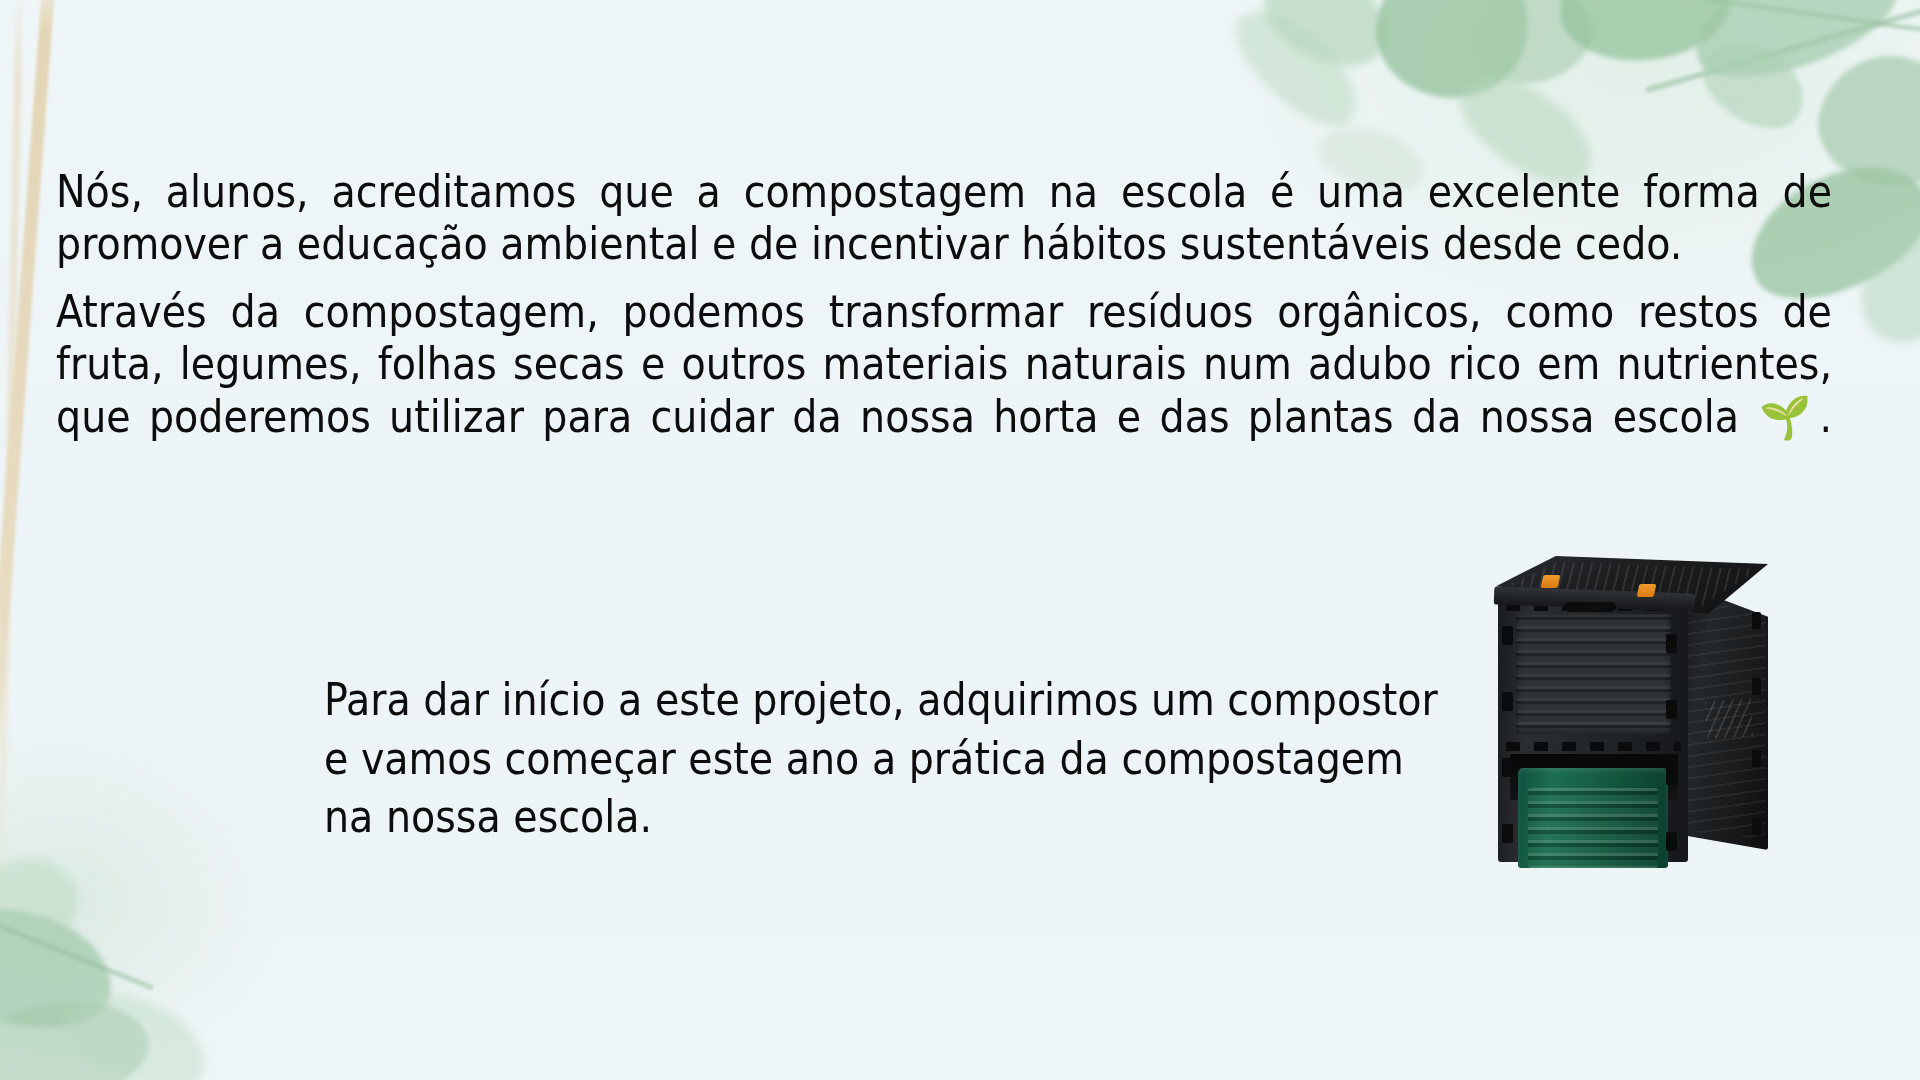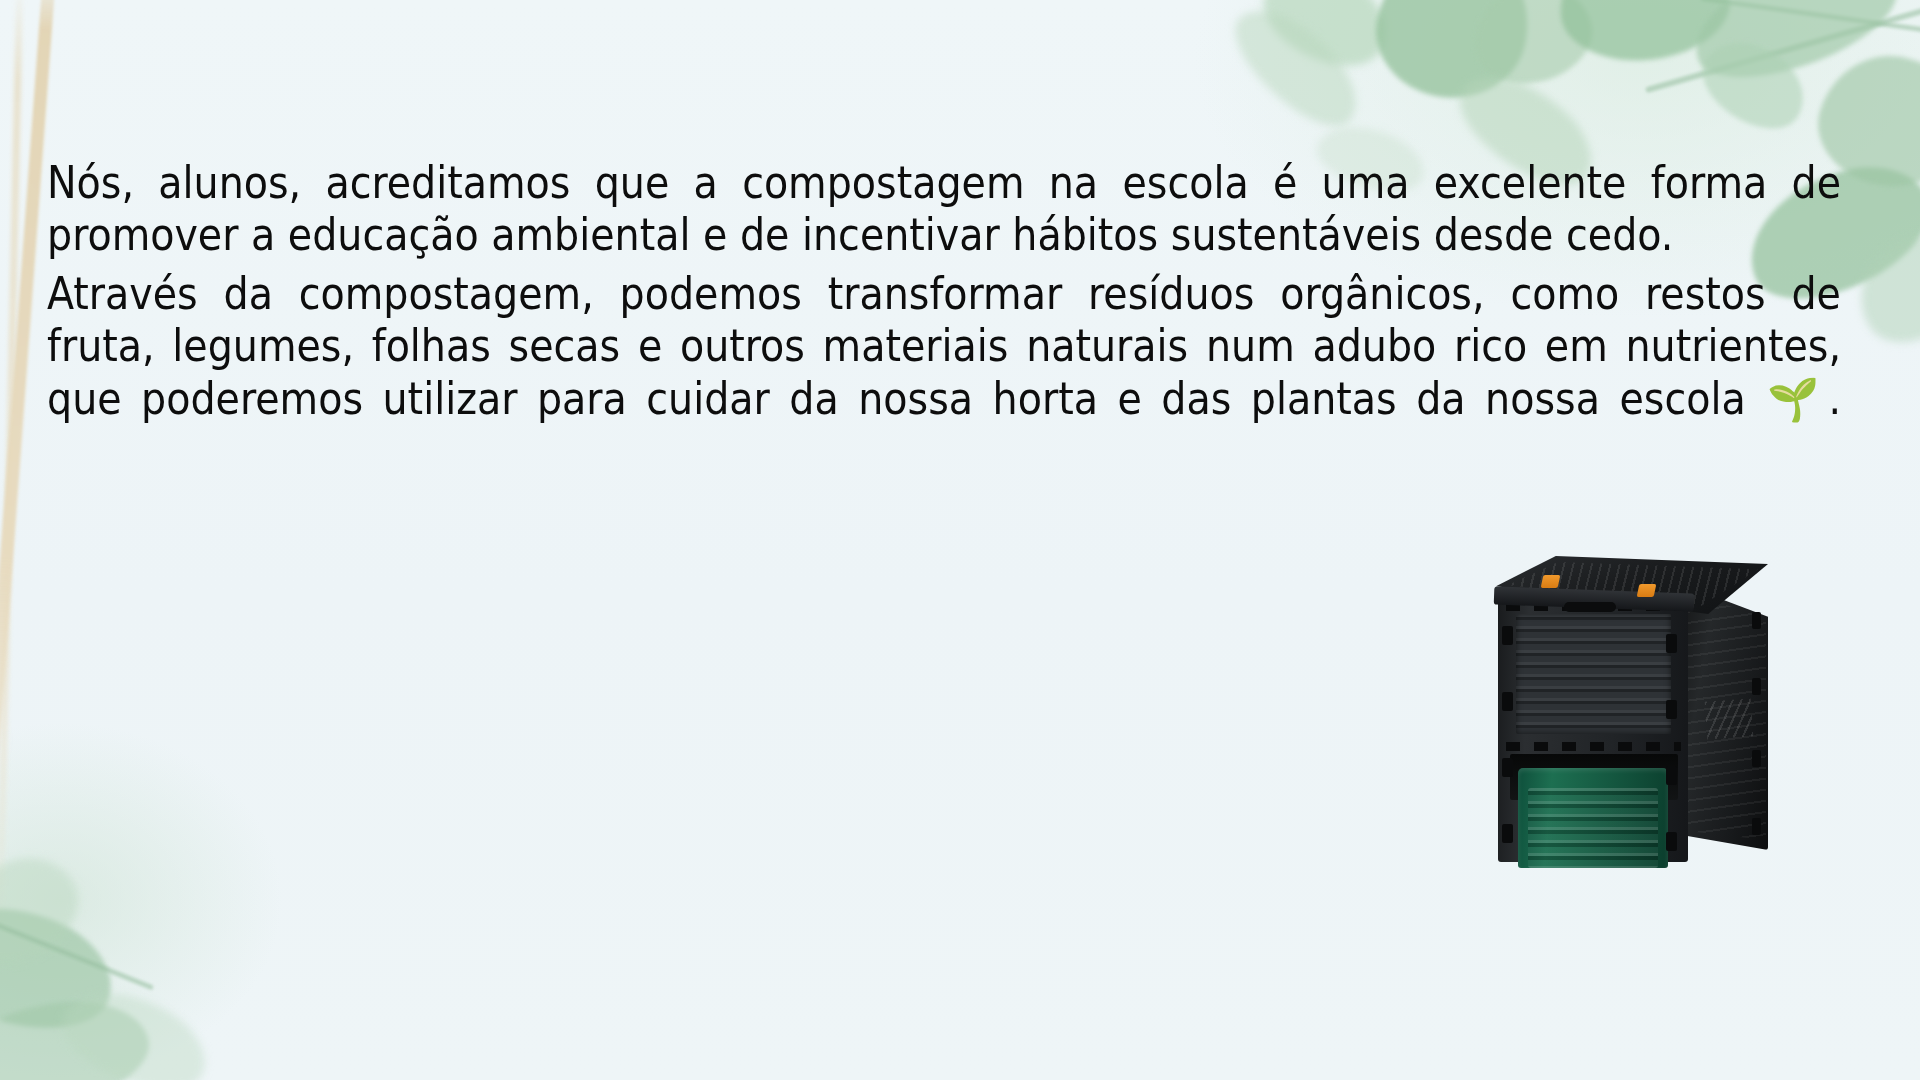--- a/index.html
+++ b/index.html
@@ -88,21 +88,21 @@
     line-height: 1.12;
   }
 
   #body-block {
     position: absolute;
     left: 40px;
     top: 150px;
     width: 1808px;
   }
   .para {
-    margin: 7px;
+    margin: 16px;
     color: #0d0d0d;
     font-size: 44px;
     line-height: 1.185;
     text-align: justify;
     text-justify: inter-word;
     -webkit-hyphens: none;
     hyphens: none;
   }
   .para:last-child::after {
     content: "";
@@ -287,20 +287,23 @@
   <div class="deco leaf leaf-soft" style="left:-40px; top:862px; width:120px; height:96px; background:rgba(180,212,185,0.42); transform:rotate(-30deg);"></div>
   <div class="deco leaf leaf-soft" style="left:60px; top:1000px; width:150px; height:82px; background:rgba(186,216,190,0.4); transform:rotate(24deg);"></div>
   <div class="deco branch" style="left:-30px; top:950px; width:190px; height:5px; transform:rotate(22deg);"></div>
 
 
   <div id="body-block">
     <p class="para">Nós, alunos, acreditamos que a compostagem na escola é uma excelente forma de promover a educação ambiental e de incentivar hábitos sustentáveis desde cedo.</p>
     <p class="para"><span>Através da compostagem, podemos transformar resíduos orgânicos, como restos de fruta, legumes, folhas secas e outros materiais naturais num adubo rico em nutrientes, que poderemos utilizar para cuidar da nossa horta e das plantas da nossa escola </span><span class="seedling">🌱</span><span>.</span></p>
   </div>
 
+  <div id="indented-block">
+    <p class="para">Para dar início a este projeto, adquirimos um compostor e vamos começar este ano a prática da compostagem na nossa escola.</p>
+  </div>
 
   <div id="composter">
     <div class="cpart bin-side"></div>
     <div class="cpart bin-side-ribs"></div>
     <div class="cpart vent"></div>
     <div class="cpart bin-front"></div>
     <div class="cpart front-slots-top"></div>
     <div class="cpart front-panel"></div>
     <div class="cpart front-slots-mid"></div>
     <div class="cpart front-cavity"></div>

